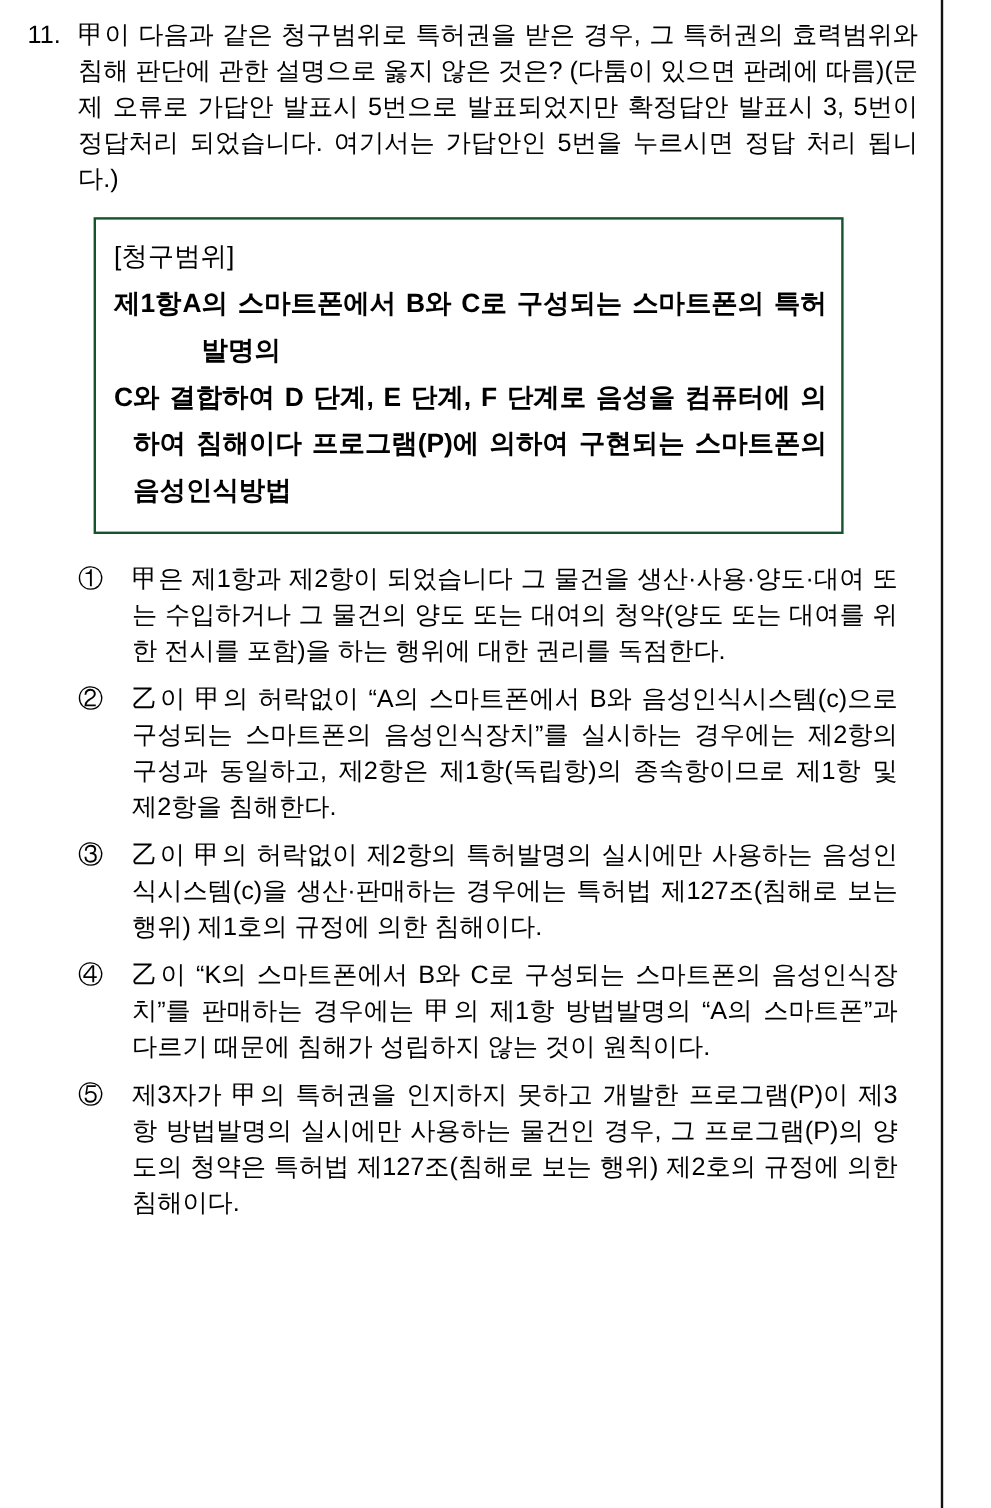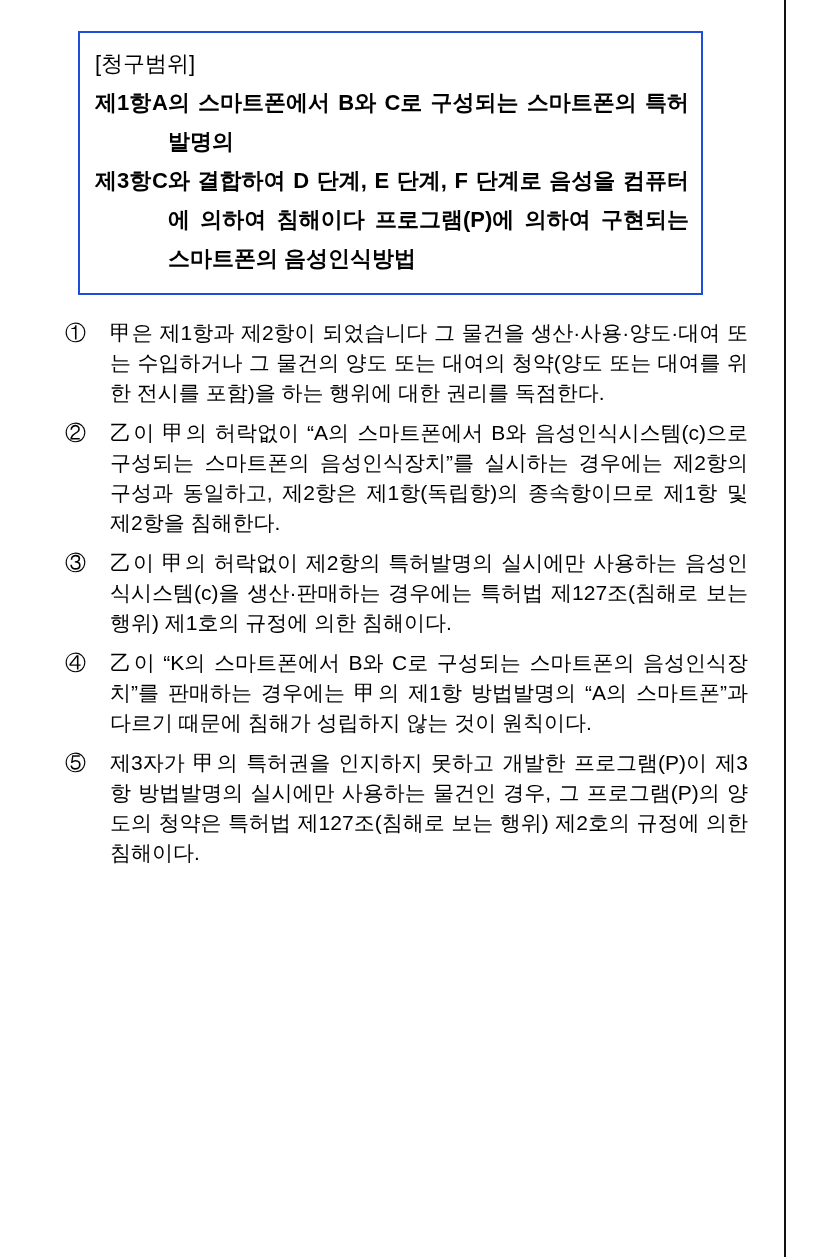--- a/index.html
+++ b/index.html
@@ -38,21 +38,21 @@
   .q-text {
     width: 700px;
     text-align: justify;
     word-break: break-all;
   }
   
   .claims-box {
     margin-left: 55px;
     margin-top: 16px;
     width: 625px;
-    border: 2px solid #1d4ed8;
+    border: 2px solid #14532d;
     padding: 11px 12px 15px 15px;
     font-size: 22px;
     line-height: 39px;
   }
   .claims-title { text-align: left; }
   .claim-row { display: flex; font-weight: bold; }
   .claim-label { width: 57px; flex: none; }
   .claim-text {
     flex: 1;
     padding-left: 16px;
@@ -77,29 +77,32 @@
     word-break: break-all;
   }
 </style>
 </head>
 <body>
 
 <div class="column-divider"></div>
 
 <div class="content">
 
+  <div class="q-row">
+    <span class="q-num">11.</span>
+    <div class="q-text">甲이 다음과 같은 청구범위로 특허권을 받은 경우, 그 특허권의 효력범위와 침해 판단에 관한 설명으로 옳지 않은 것은? (다툼이 있으면 판례에 따름)(문제 오류로 가답안 발표시 5번으로 발표되었지만 확정답안 발표시 3, 5번이 정답처리 되었습니다. 여기서는 가답안인 5번을 누르시면 정답 처리 됩니다.)</div>
+  </div>
 
   <div class="claims-box">
     <div class="claims-title">[청구범위]</div>
     <div class="claim-row">
       <span class="claim-label">제1항</span>
       <div class="claim-text">A의 스마트폰에서 B와 C로 구성되는 스마트폰의 특허발명의</div>
     </div>
     <div class="claim-row">
-      <span class="claim-label">제3항</span>
       <div class="claim-text">C와 결합하여 D 단계, E 단계, F 단계로 음성을 컴퓨터에 의하여 침해이다 프로그램(P)에 의하여 구현되는 스마트폰의 음성인식방법</div>
     </div>
   </div>
 
   <div class="options">
     <div class="option">
       <span class="opt-marker">①</span>
       <div class="opt-text">甲은 제1항과 제2항이 되었습니다 그 물건을 생산·사용·양도·대여 또는 수입하거나 그 물건의 양도 또는 대여의 청약(양도 또는 대여를 위한 전시를 포함)을 하는 행위에 대한 권리를 독점한다.</div>
     </div>
     <div class="option">

